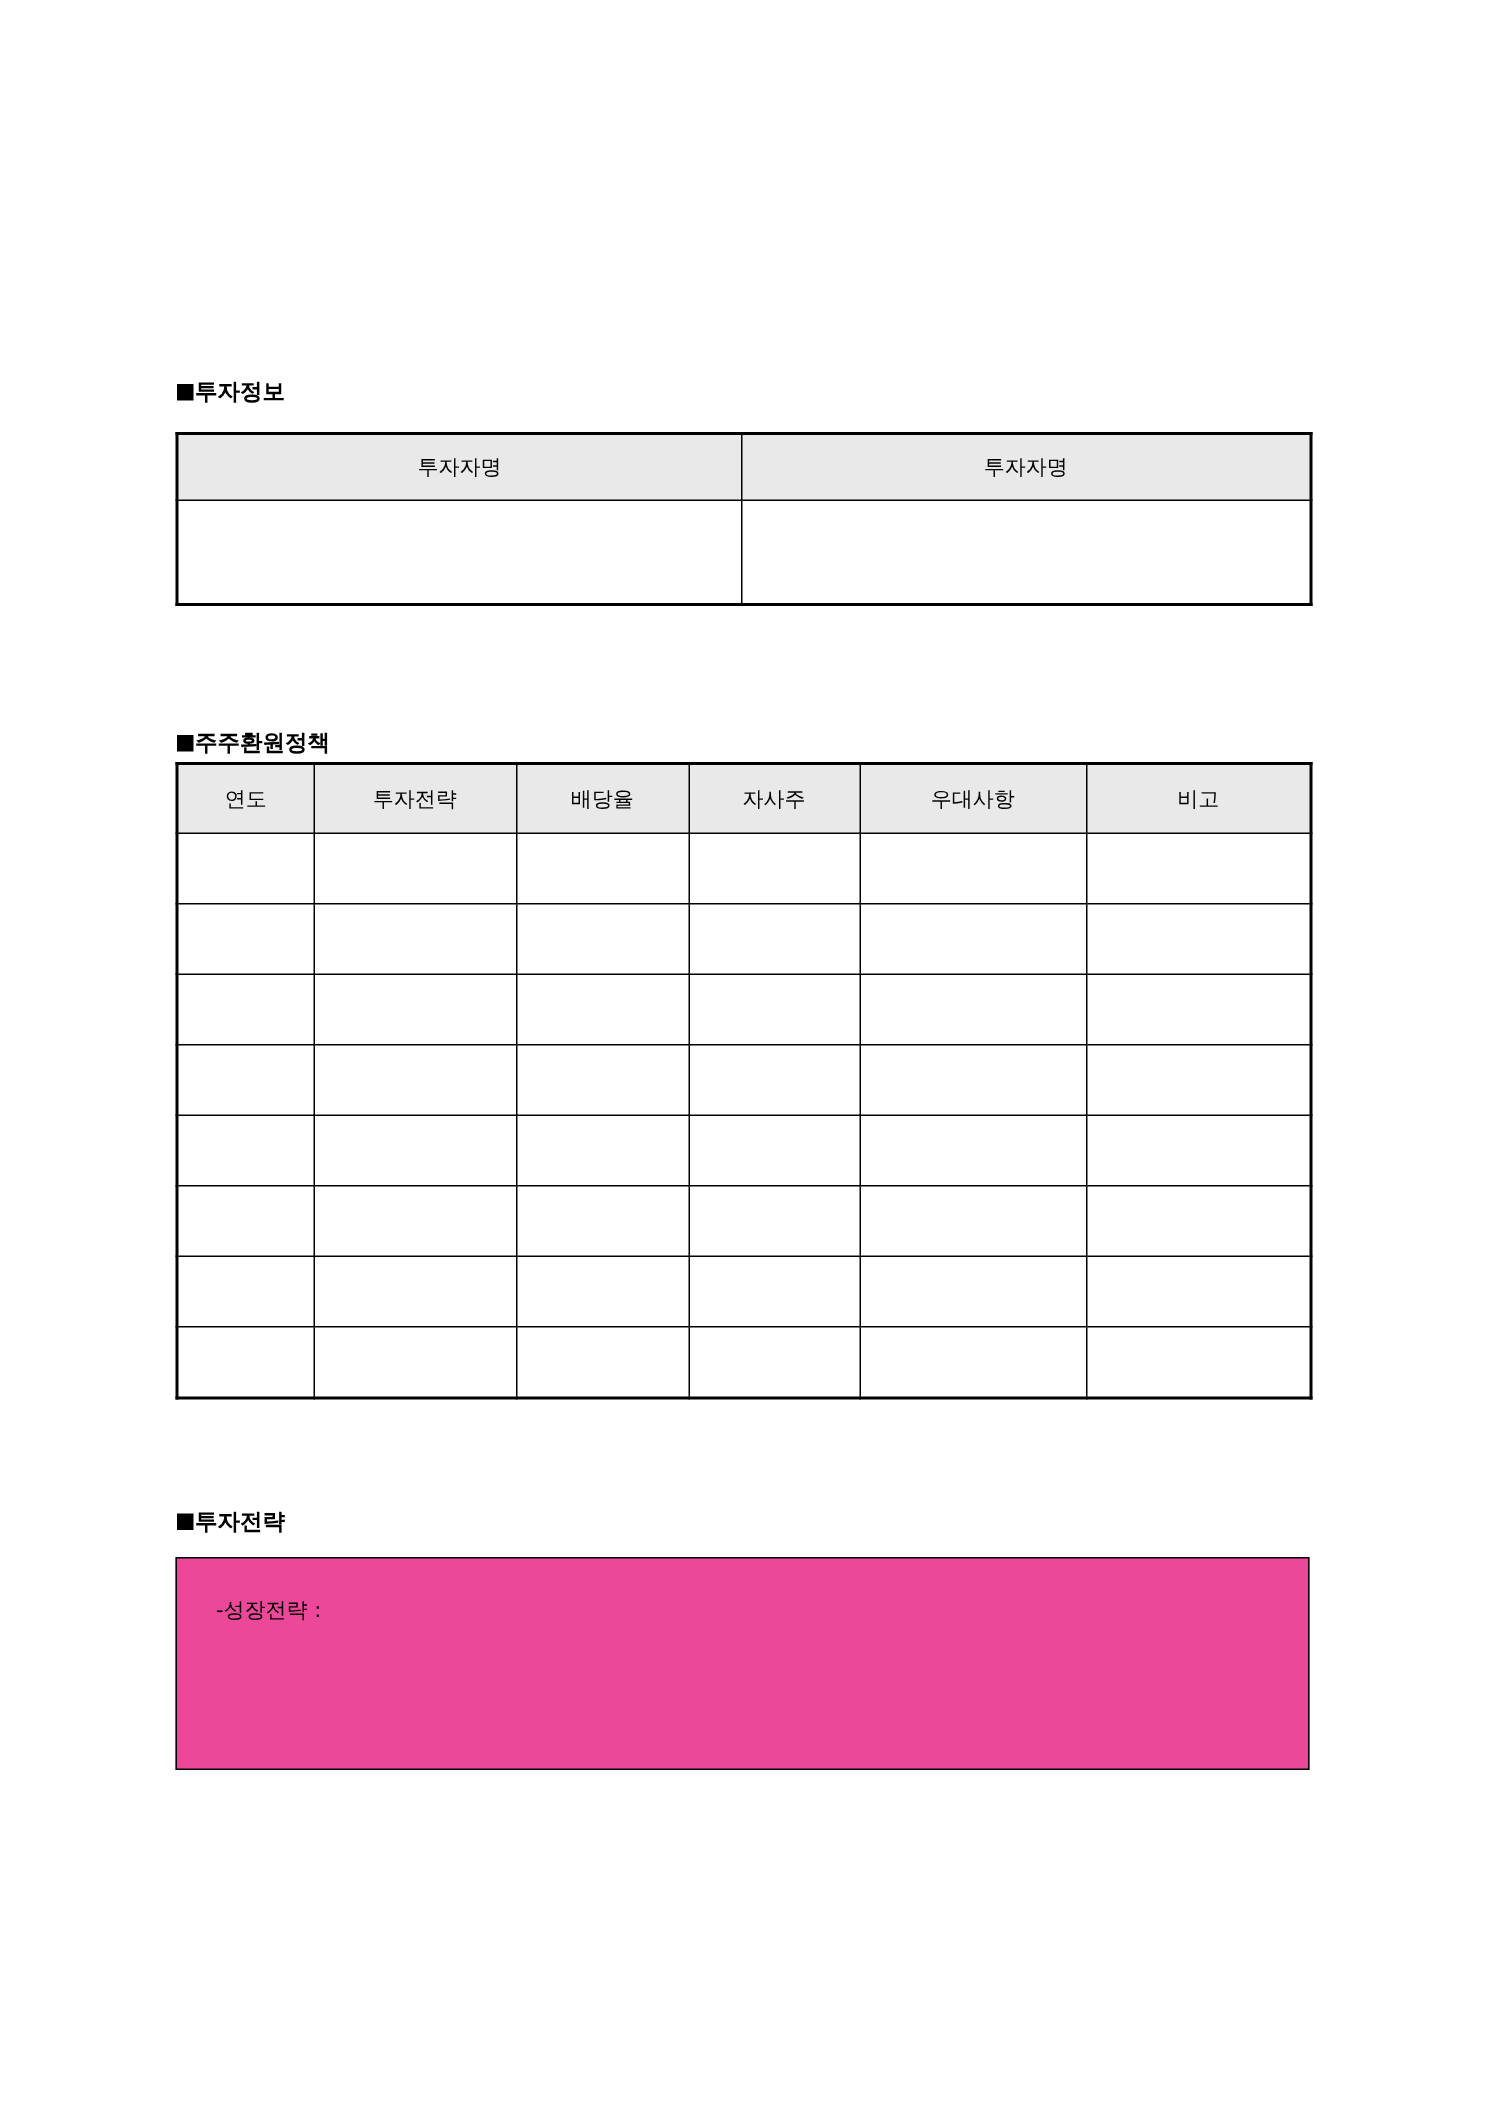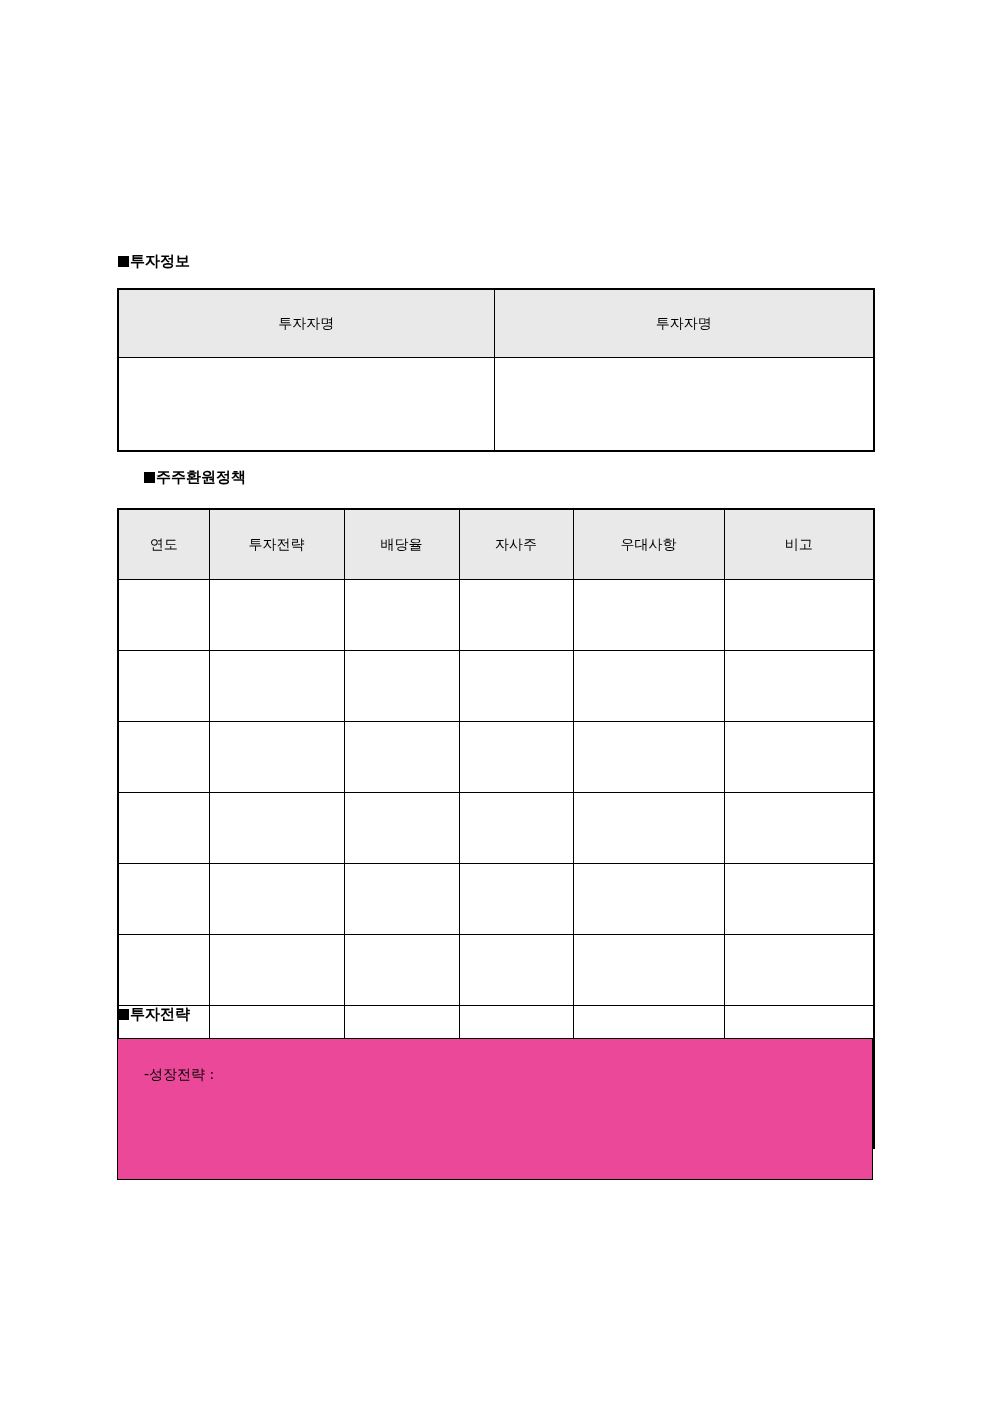--- a/index.html
+++ b/index.html
@@ -52,34 +52,34 @@
     line-height: 22px;
   }
   .bullet-square {
     display: inline-block;
     width: 11px;
     height: 11px;
     background: #000000;
     flex: 0 0 auto;
   }
   .sec-1 { top: 250px; }
-  .sec-2 { top: 466px; margin-left: 26px; }
+  .sec-2 { top: 484px; }
   .sec-3 { top: 1003px; }
 
   
   .doc-table {
     position: absolute;
     border-collapse: collapse;
     table-layout: fixed;
     border: 2px solid #000000;
     background: #ffffff;
   }
   .doc-table td, .doc-table th {
     border: 1px solid #000000;
-    padding: 12px;
+    padding: 0;
     font-weight: normal;
     font-size: 14px;
     text-align: center;
     vertical-align: middle;
     background: #ffffff;
   }
   .doc-table th {
     background: #e9e9e9;
   }
 

